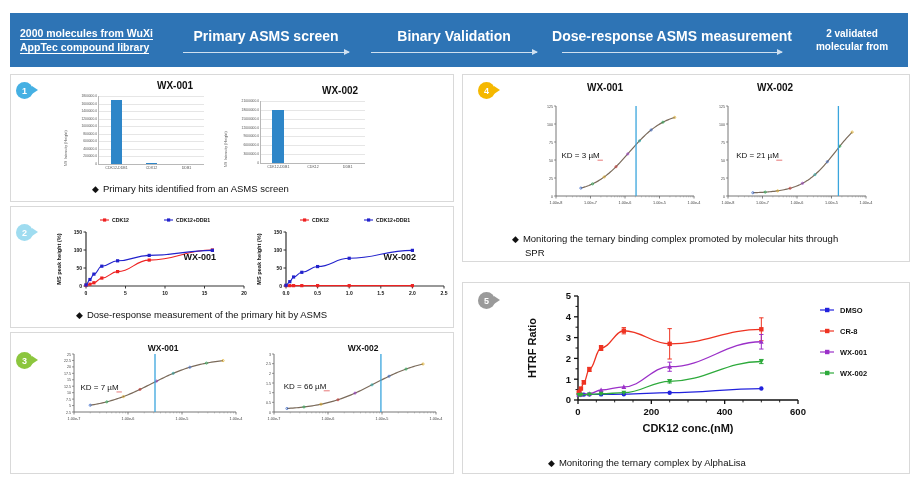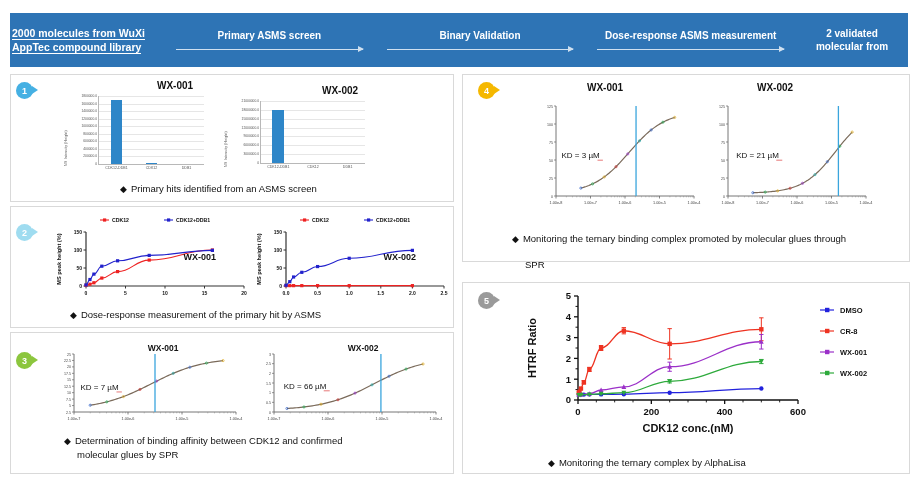--- a/index.html
+++ b/index.html
@@ -2,25 +2,25 @@
 <html><head>
 <meta charset="utf-8">
 <style>
   html,body{margin:0;padding:0;background:#ffffff;}
   body{width:918px;height:482px;font-family:"Liberation Sans",sans-serif;color:#1a1a1a;overflow:hidden;}
   .page{position:relative;width:918px;height:482px;background:#fff;}
 
   
   .flow{position:absolute;left:10px;top:13px;width:898px;height:54px;background:#2e74b5;
         display:flex;align-items:center;}
-  .flow-start{width:152px;padding-left:2px;color:#fff;font-size:10.5px;font-weight:bold;line-height:14px;}
+  .flow-start{width:152px;padding-left:10px;color:#fff;font-size:10.5px;font-weight:bold;line-height:14px;}
   .flow-start .u{border-bottom:1px solid #fff;}
   .flow-step{flex:1;display:flex;flex-direction:column;align-items:center;justify-content:center;
              padding:0 4px;}
-  .flow-step .lbl{color:#fff;font-size:10px;font-weight:bold;text-align:center;white-space:nowrap;}
+  .flow-step .lbl{color:#fff;font-size:14px;font-weight:bold;text-align:center;white-space:nowrap;}
   .arrow{position:relative;margin-top:8px;height:1px;background:#cfe0f0;width:92%;}
   .arrow:after{content:"";position:absolute;right:-1px;top:-3px;border-left:6px solid #cfe0f0;
                border-top:3.5px solid transparent;border-bottom:3.5px solid transparent;}
   .flow-end{width:112px;color:#fff;font-size:10px;font-weight:bold;text-align:center;line-height:13px;}
 
   
   .panel{position:absolute;background:#fff;border:1px solid #d9d9d9;}
   #panel1{left:10px;top:74px;width:442px;height:126px;}
   #panel2{left:10px;top:206px;width:442px;height:120px;}
   #panel3{left:10px;top:332px;width:442px;height:140px;}
@@ -143,21 +143,21 @@
         <div class="bc-ytick" style="top: 8.85714px;">18000000.0</div>
         <div class="bc-grid" style="top: 0px;"></div>
         <div class="bc-ytick" style="top: 0px;">21000000.0</div>
         <div class="bc-bar" style="left: 11.44px; width: 11.7867px; height: 52.8476px; background: rgb(46, 134, 200);"></div>
         <div class="bc-xtick" style="left: 17.3333px;">CDK12-DDB1</div>
         <div class="bc-xtick" style="left: 52px;">CDK12</div>
         <div class="bc-xtick" style="left: 86.6667px;">DDB1</div>
       </div>
   </div>
 
-  <div class="cap" style="left:92px;top:182px;margin-left:28px;">
+  <div class="cap" style="left:92px;top:182px;">
     <span class="dia">◆</span><span>Primary hits identified from an ASMS screen</span>
   </div>
 
   <div class="panel" id="panel2"></div>
   <div class="badge" id="badge2">
     <span>2</span>
   </div>
   <div class="svgbox" style="left:52px;top:210px;">
     <svg id="p2a" width="200" height="92">
         <line x1="34" y1="22" x2="34" y2="76" stroke="#333" stroke-width="1.2"></line>
@@ -249,21 +249,21 @@
         <rect x="158.8" y="38.76" width="3.2" height="3.2" fill="#2222cc"></rect>
         <line x1="48" y1="10" x2="57" y2="10" stroke="#ee2222" stroke-width="1.1"></line>
         <rect x="51" y="8.4" width="3.2" height="3.2" fill="#ee2222"></rect>
         <text x="60" y="12" font-size="5.2" fill="#111" font-weight="bold">CDK12</text>
         <line x1="112" y1="10" x2="121" y2="10" stroke="#2222cc" stroke-width="1.1"></line>
         <rect x="115" y="8.4" width="3.2" height="3.2" fill="#2222cc"></rect>
         <text x="124" y="12" font-size="5.2" fill="#111" font-weight="bold">CDK12+DDB1</text>
         <text x="147.76" y="50.08" text-anchor="middle" font-size="9" font-weight="bold" fill="#111">WX-002</text>
       </svg>
   </div>
-  <div class="cap" style="left:70px;top:308px;">
+  <div class="cap" style="left:76px;top:308px;">
     <span class="dia">◆</span><span>Dose-response measurement of the primary hit by ASMS</span>
   </div>
 
   <div class="panel" id="panel3"></div>
   <div class="badge" id="badge3">
     <span>3</span>
   </div>
   <div class="svgbox" style="left:48px;top:340px;">
     <svg id="p3a" width="196" height="90">
         <line x1="26" y1="14" x2="26" y2="72" stroke="#666" stroke-width="0.9"></line>
@@ -394,24 +394,20 @@
         <circle cx="107" cy="53.140975387998964" r="1.1" fill="none" stroke="#9933cc" stroke-width="0.7"></circle>
         <circle cx="124.01000000000002" cy="44.82970981924224" r="1.1" fill="none" stroke="#22aaaa" stroke-width="0.7"></circle>
         <circle cx="141.02" cy="36.268036806526744" r="1.1" fill="none" stroke="#3366cc" stroke-width="0.7"></circle>
         <circle cx="158.03" cy="29.07443095530698" r="1.1" fill="none" stroke="#22aa55" stroke-width="0.7"></circle>
         <circle cx="175.04000000000002" cy="23.99497185695617" r="1.1" fill="none" stroke="#ddaa22" stroke-width="0.7"></circle>
         <line x1="132.92000000000002" y1="14" x2="132.92000000000002" y2="72" stroke="#3aa5dd" stroke-width="1.3"></line>
         <text x="35.72" y="48.8" font-size="8" fill="#111">KD = 66 µM</text>
         <line x1="75.72" y1="50.8" x2="81.72" y2="50.8" stroke="#e05555" stroke-width="0.8"></line>
         <text x="115.10000000000001" y="11" text-anchor="middle" font-size="8.5" font-weight="bold" fill="#111">WX-002</text>
       </svg>
-  </div>
-  <div class="cap" style="left:64px;top:434px;width:370px;">
-    <span class="dia">◆</span><span>Determination of binding affinity between CDK12 and confirmed</span>
-    <div style="padding-left:13px;">molecular glues by SPR</div>
   </div>
 
   <div class="panel" id="panel4"></div>
   <div class="badge" id="badge4">
     <span>4</span>
   </div>
   <div class="chart-title" style="position:absolute;left:555px;top:82px;width:100px;">WX-001</div>
   <div class="chart-title" style="position:absolute;left:725px;top:82px;width:100px;">WX-002</div>
   <div class="svgbox" style="left:530px;top:96px;">
     <svg id="p4a" width="172" height="118">
@@ -553,22 +549,22 @@
         <circle cx="112.94" cy="78.65999838032164" r="1.1" fill="none" stroke="#22aaaa" stroke-width="0.7"></circle>
         <circle cx="125.35999999999999" cy="65.69984602159522" r="1.1" fill="none" stroke="#3366cc" stroke-width="0.7"></circle>
         <circle cx="137.77999999999997" cy="50.24582687585871" r="1.1" fill="none" stroke="#22aa55" stroke-width="0.7"></circle>
         <circle cx="150.2" cy="36.110396968668596" r="1.1" fill="none" stroke="#ddaa22" stroke-width="0.7"></circle>
         <line x1="136.4" y1="10" x2="136.4" y2="100" stroke="#3aa5dd" stroke-width="1.3"></line>
         <text x="34.28" y="62.199999999999996" font-size="8" fill="#111">KD = 21 µM</text>
         <line x1="74.28" y1="64.19999999999999" x2="80.28" y2="64.19999999999999" stroke="#e05555" stroke-width="0.8"></line>
       </svg>
   </div>
   <div class="cap" style="left:512px;top:232px;width:380px;">
-    <span class="dia">◆</span><span>Monitoring the ternary binding complex promoted by molecular glues through</span>
-    <div style="padding-left:13px;margin-top:12px;">SPR</div>
+    <span class="dia">◆</span><span>Monitoring the ternary binding complex promoted by molecular hits through</span>
+    <div style="padding-left:13px;">SPR</div>
   </div>
 
   <div class="panel" id="panel5"></div>
   <div class="badge" id="badge5">
     <span>5</span>
   </div>
   <div class="svgbox" style="left:520px;top:286px;">
     <svg id="p5" width="370" height="156">
         <line x1="58" y1="10" x2="58" y2="114" stroke="#111" stroke-width="1.4"></line>
         <line x1="58" y1="114" x2="278" y2="114" stroke="#111" stroke-width="1.4"></line>

